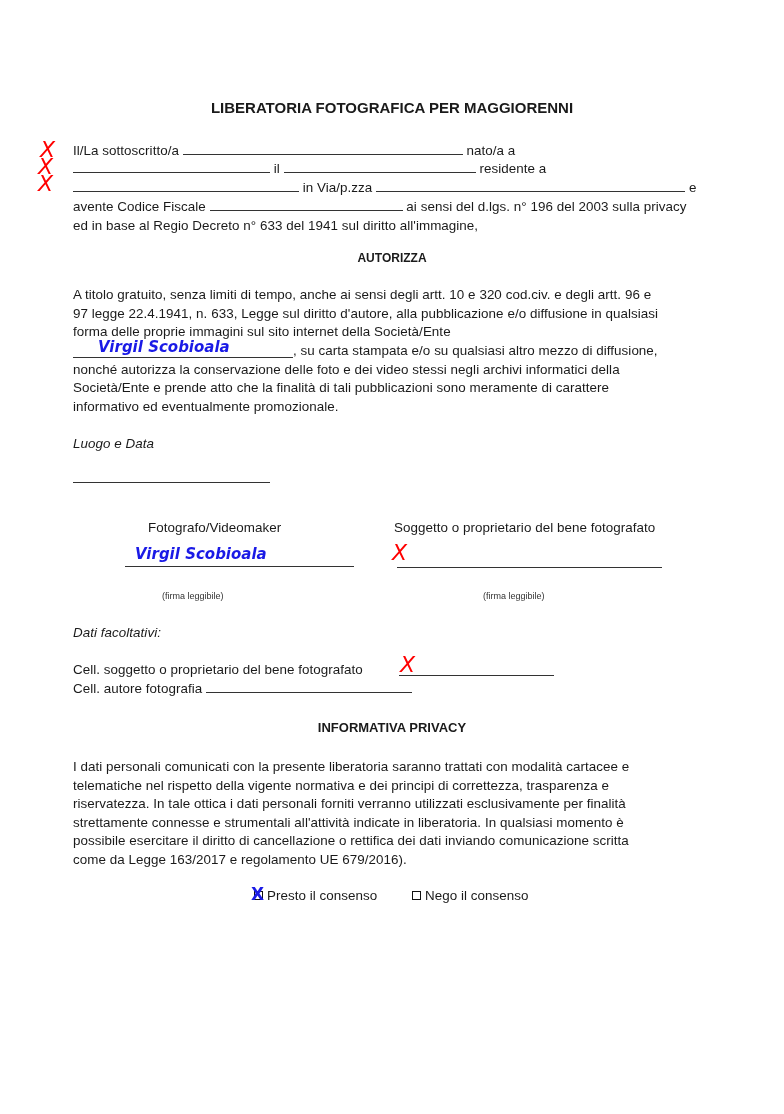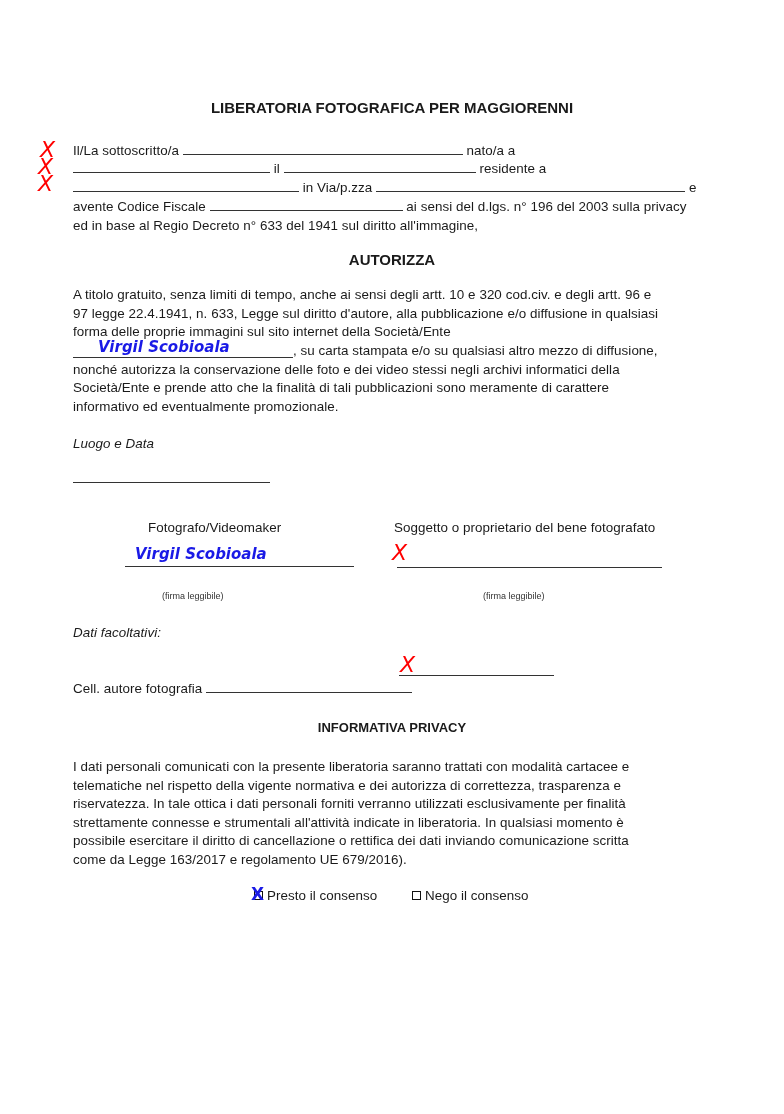--- a/index.html
+++ b/index.html
@@ -47,21 +47,21 @@
     <span class="uline" style="width:309px;"></span>
     <span>e</span>
   </div>
   <div class="abs txt" style="left:73px; top:197px;">
     <span>avente Codice Fiscale</span>
     <span class="uline" style="width:193px;"></span>
     <span>ai sensi del d.lgs. n° 196 del 2003 sulla privacy</span>
   </div>
   <div class="abs txt" style="left:73px; top:216px;">ed in base al Regio Decreto n° 633 del 1941 sul diritto all'immagine,</div>
 
-  <div class="abs h" style="top:251px; font-size:15px;">AUTORIZZA</div>
+  <div class="abs h" style="top:251px; font-size:12px;">AUTORIZZA</div>
 
   <div class="abs txt" style="left:73px; top:285px;">A titolo gratuito, senza limiti di tempo, anche ai sensi degli artt. 10 e 320 cod.civ. e degli artt. 96 e</div>
   <div class="abs txt" style="left:73px; top:304px;">97 legge 22.4.1941, n. 633, Legge sul diritto d'autore, alla pubblicazione e/o diffusione in qualsiasi</div>
   <div class="abs txt" style="left:73px; top:322px;">forma delle proprie immagini sul sito internet della Società/Ente</div>
   <div class="abs" style="left:73px; top:341px; width:220px; height:16px; border-bottom:1px solid #333;">
     <span class="sig" style="position:absolute; left:25px; top:-3px;">Virgil Scobioala</span>
   </div>
   <div class="abs txt" style="left:293px; top:341px;">, su carta stampata e/o su qualsiasi altro mezzo di diffusione,</div>
   <div class="abs txt" style="left:73px; top:360px;">nonché autorizza la conservazione delle foto e dei video stessi negli archivi informatici della</div>
   <div class="abs txt" style="left:73px; top:378px;">Società/Ente e prende atto che la finalità di tali pubblicazioni sono meramente di carattere</div>
@@ -77,32 +77,35 @@
   <div class="line" style="left:125px; top:566px; width:229px;"></div>
 
   <div class="abs redx" style="left:392px; top:544px;">X</div>
   <div class="line" style="left:397px; top:567px; width:265px;"></div>
 
   <div class="abs small" style="left:162px; top:591px;">(firma leggibile)</div>
   <div class="abs small" style="left:483px; top:591px;">(firma leggibile)</div>
 
   <div class="abs txt ital" style="left:73px; top:623px;">Dati facoltativi:</div>
 
+  <div class="abs txt" style="left:73px; top:660px;">
+    <span>Cell. soggetto o proprietario del bene fotografato</span>
+  </div>
   <div class="abs redx" style="left:400px; top:656px;">X</div>
   <div class="line" style="left:399px; top:675px; width:155px;"></div>
 
   <div class="abs txt" style="left:73px; top:679px;">
     <span>Cell. autore fotografia</span>
     <span class="uline" style="width:206px;"></span>
   </div>
 
   <div class="abs txt" style="left:73px; top:757px;">I dati personali comunicati con la presente liberatoria saranno trattati con modalità cartacee e</div>
 
   <div class="abs h" style="top:720px; font-size:13px;">INFORMATIVA PRIVACY</div>
-  <div class="abs txt" style="left:73px; top:776px;">telematiche nel rispetto della vigente normativa e dei autorizza di correttezza, trasparenza e</div>
+  <div class="abs txt" style="left:73px; top:776px;">telematiche nel rispetto della vigente normativa e dei principi di correttezza, trasparenza e</div>
   <div class="abs txt" style="left:73px; top:813px;">strettamente connesse e strumentali all'attività indicate in liberatoria. In qualsiasi momento è</div>
   <div class="abs txt" style="left:73px; top:794px;">riservatezza. In tale ottica i dati personali forniti verranno utilizzati esclusivamente per finalità</div>
   <div class="abs txt" style="left:73px; top:831px;text-align:right;">possibile esercitare il diritto di cancellazione o rettifica dei dati inviando comunicazione scritta</div>
   <div class="abs txt" style="left:73px; top:850px;">come da Legge 163/2017 e regolamento UE 679/2016).</div>
 
   <div class="abs txt" style="left:254px; top:886px;">
     <span class="chk">
       <span class="chkx">X</span>
     </span><span>Presto il consenso</span>
   </div>

